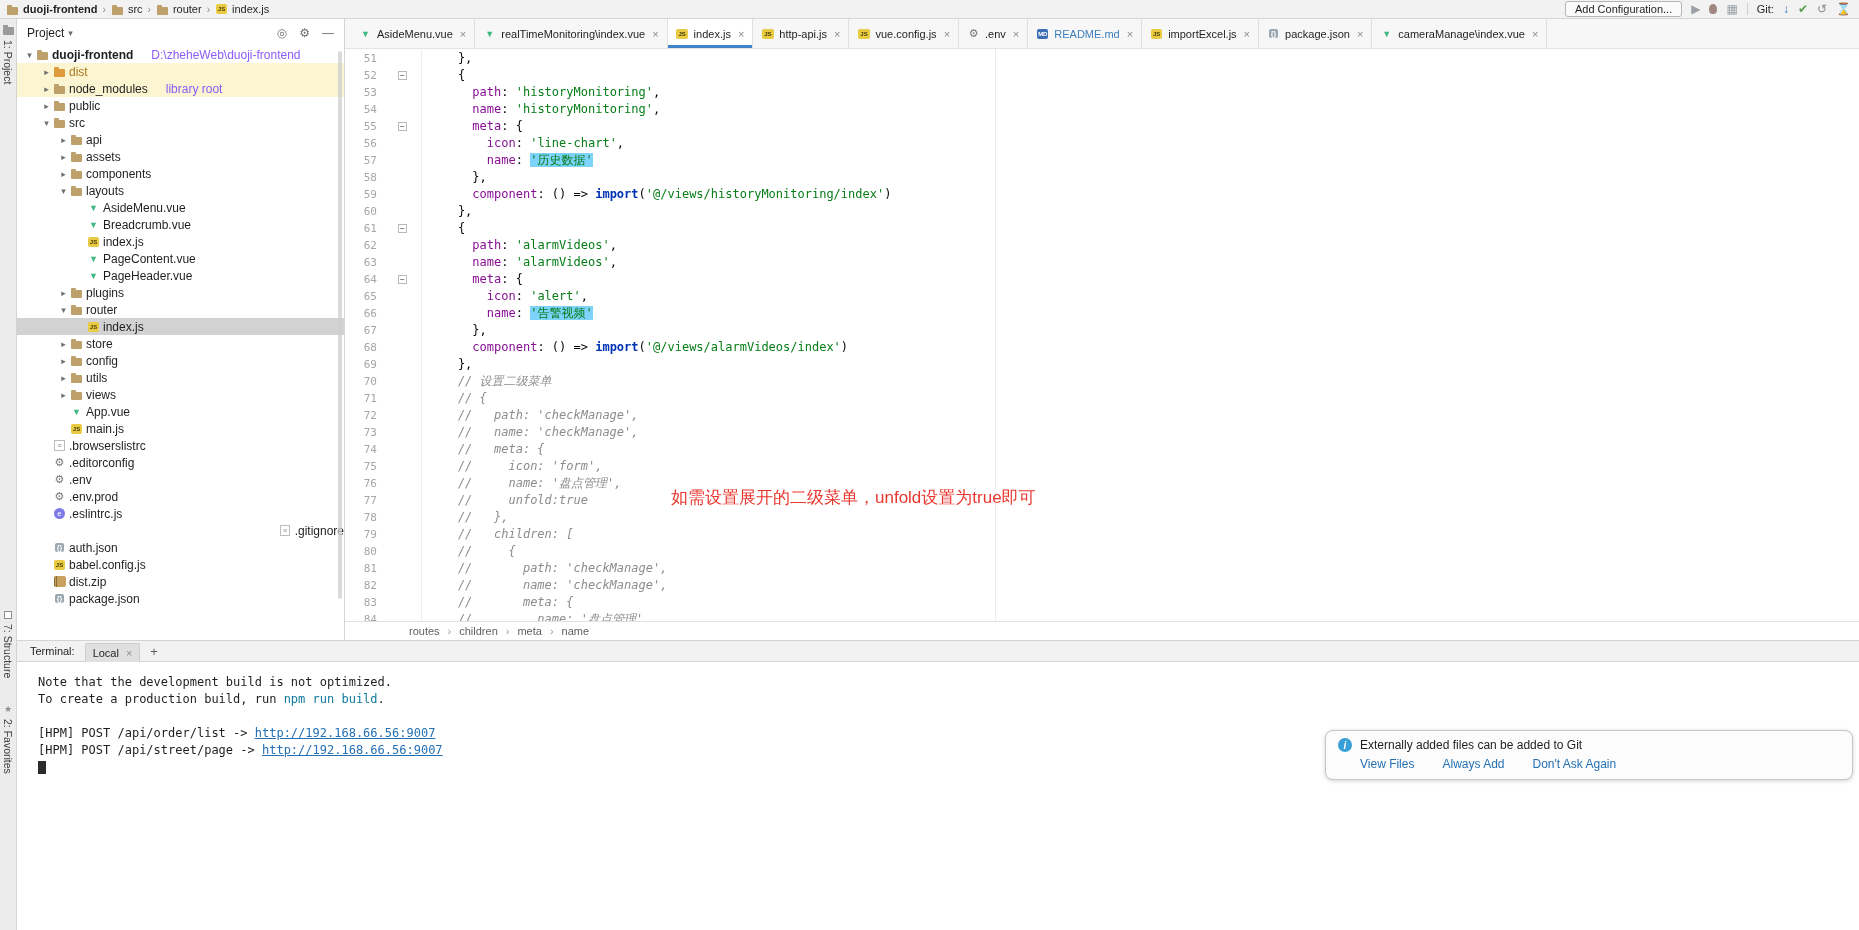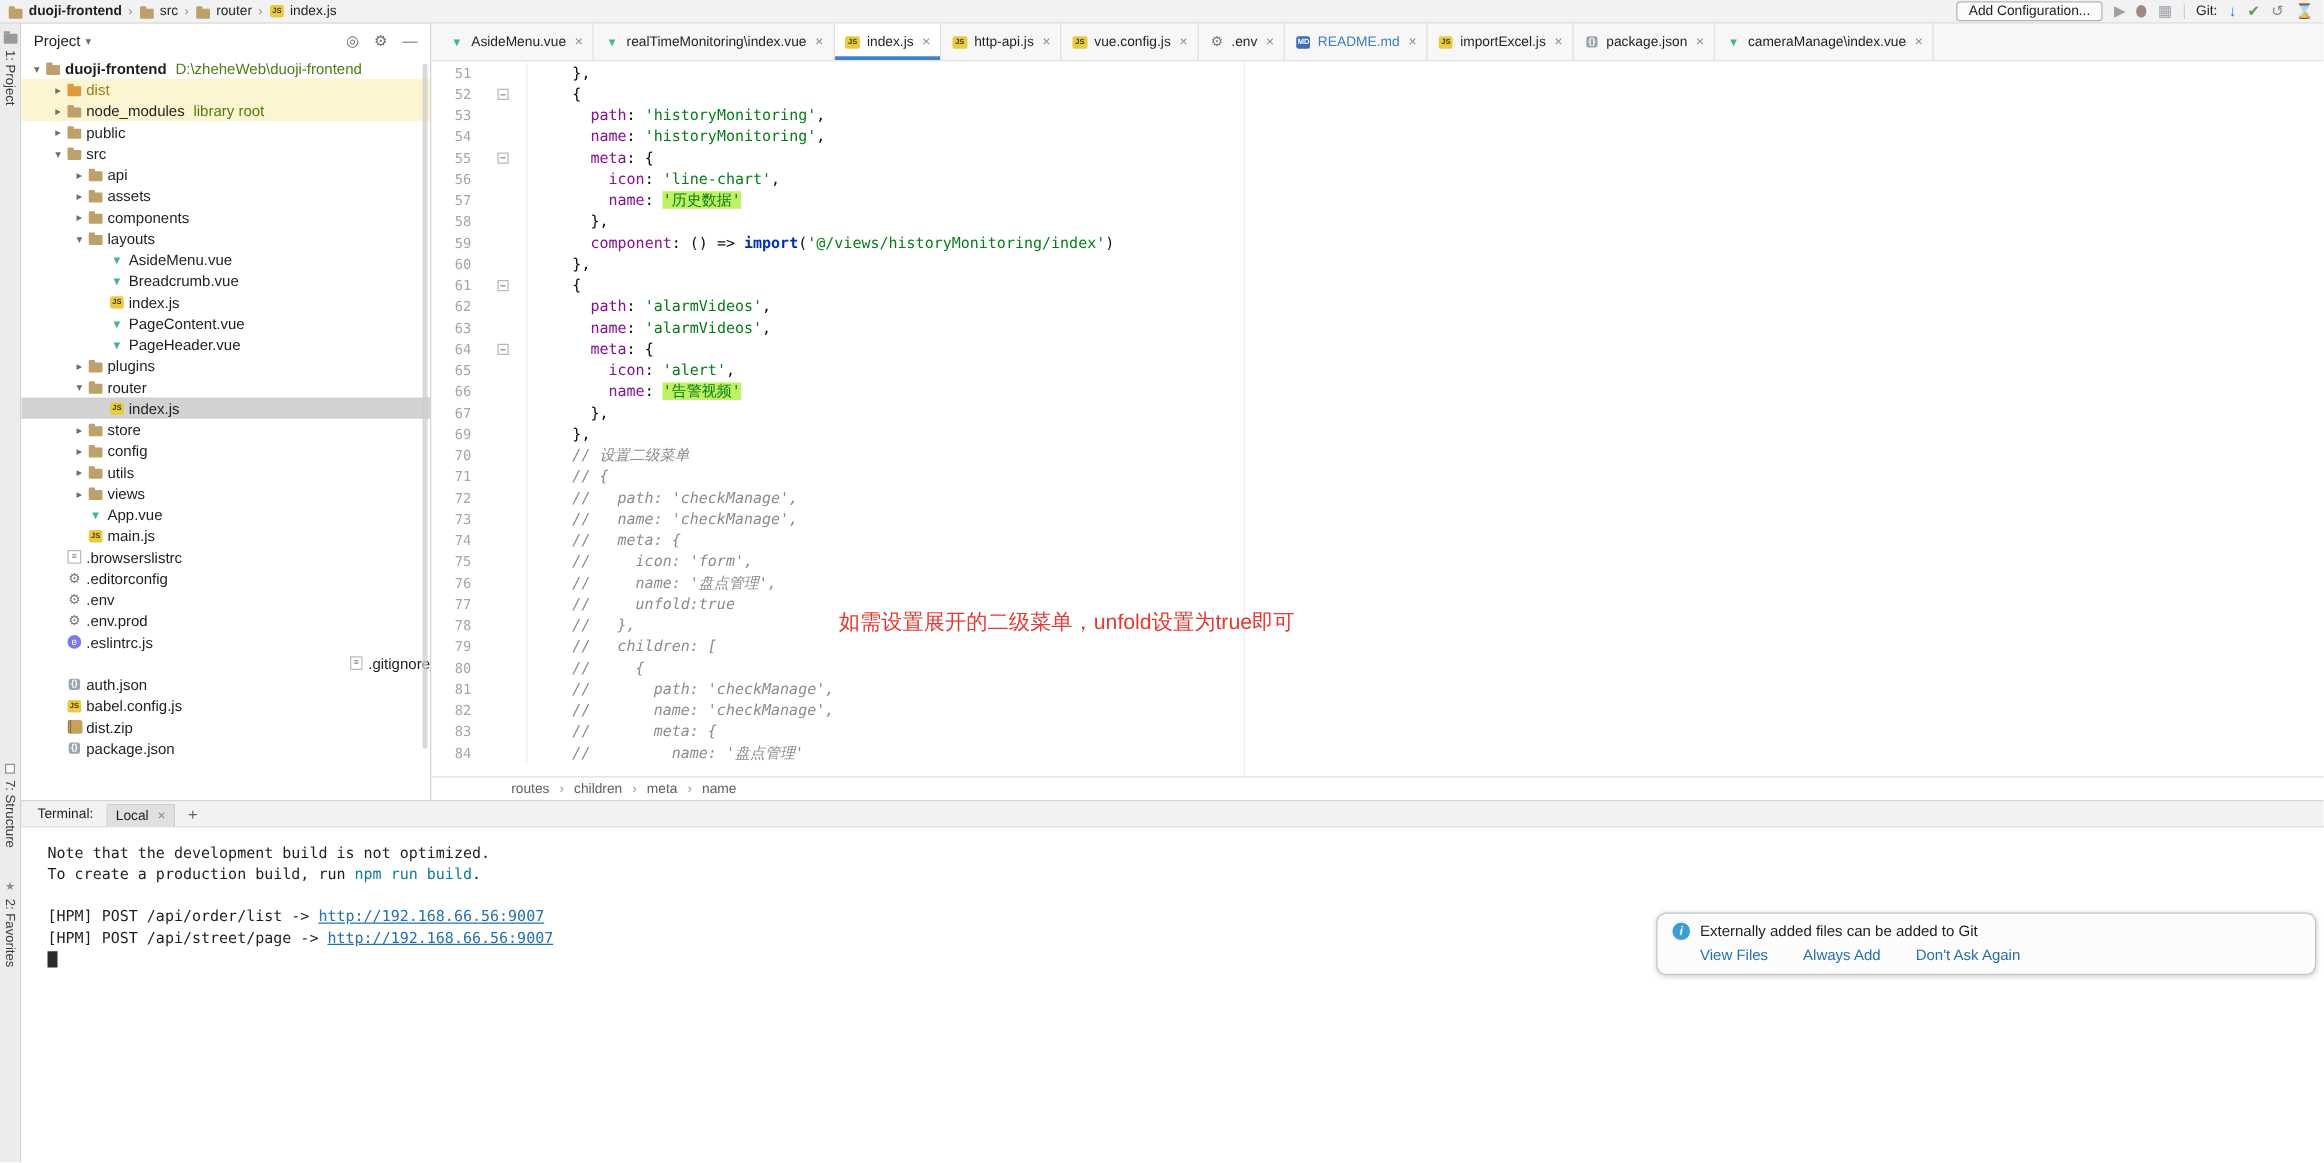--- a/index.html
+++ b/index.html
@@ -48,21 +48,21 @@
   .panel-caret { color:#6e6e6e; font-size:9px; }
   .ph-icons { margin-left:auto; display:flex; gap:12px; color:#6e6e6e; font-size:12px; }
   .tree { flex:1; overflow:hidden; font-size:12px; }
   .tree-row { height:17px; display:flex; align-items:center; white-space:nowrap; cursor:default; }
   .tree-row.row-yellow { background:#fbf5d1; }
   .tree-row.row-selected { background:#d2d2d2; }
   .chev { width:13px; flex:none; text-align:center; color:#6e6e6e; font-size:9px; }
   .tree-label { margin-left:3px; color:#1f1f1f; }
   .tree-label.bold { font-weight:bold; }
   .tree-label.excluded { color:#a8781e; }
-  .tree-suffix { margin-left:7px; color:#4d7c0f; }
+  .tree-suffix { margin-left:18px; color:#8b5cf6; }
   .vscroll { position:absolute; right:2px; top:32px; width:4px; height:548px; background:#cdcdcd; border-radius:2px; opacity:.75; }
 
   
   .fic { width:13px; height:13px; flex:none; display:inline-flex; align-items:center; justify-content:center; position:relative; }
   .fic.folder::before { content:""; position:absolute; left:1px; top:4px; width:11px; height:8px; background:#bda06a; border-radius:1px; }
   .fic.folder::after { content:""; position:absolute; left:1px; top:2px; width:5px; height:3px; background:#bda06a; border-radius:1px 1px 0 0; }
   .fic.folder.orange::before, .fic.folder.orange::after { background:#e09a3e; }
   .fic.vue::before { content:"▼"; color:#41b883; font-size:9px; }
   .fic.js::before { content:"JS"; background:#e8ca43; color:#453a00; font-size:6px; font-weight:bold; padding:2px; border-radius:2px; line-height:1; }
   .fic.json::before { content:"{}"; background:#9aa7b0; color:#fff; font-size:7px; font-weight:bold; padding:1px 2px; border-radius:2px; line-height:1; }
@@ -84,21 +84,21 @@
   .wrap-guide { position:absolute; left:650px; top:0; bottom:0; width:1px; background:#ececec; }
   .code-lines { padding-top:1px; position:relative; }
   .code-line { display:flex; height:17px; line-height:17px; }
   .lnum { flex:none; width:32px; text-align:right; color:#a6a6a6; font-size:11px; }
   .fold-col { flex:none; width:44px; display:flex; align-items:center; justify-content:flex-end; padding-right:14px; }
   .fold-box { width:9px; height:9px; border:1px solid #b9b9b9; background:#fff; color:#555; font-size:8px; line-height:7px; text-align:center; }
   .ctext { white-space:pre; font-size:12px; border-left:1px solid #ededed; padding-left:7px; }
   .tk-p { color:#080808; }
   .tk-prop { color:#871094; }
   .tk-str { color:#067d17; }
-  .tk-strh { color:#067d17; background:#bef264; }
+  .tk-strh { color:#067d17; background:#7dd3fc; }
   .tk-kw { color:#0033b3; font-weight:bold; }
   .tk-com { color:#8c8c8c; font-style:italic; }
   .annotation { position:absolute; left:326px; top:437px; font-family:"Liberation Sans",sans-serif; font-size:17px; color:#e9372f; white-space:nowrap; }
 
   .editor-crumbs { height:19px; flex:none; background:#fff; border-top:1px solid #e0e0e0; display:flex; align-items:center; gap:8px; padding-left:64px; font-size:11px; color:#5f5f5f; }
   .editor-crumbs .sep { color:#9a9a9a; }
 
   
   .terminal-header { height:22px; flex:none; background:#f2f2f2; border-top:1px solid #d4d4d4; border-bottom:1px solid #d4d4d4; display:flex; align-items:center; gap:10px; padding-left:13px; font-size:11px; }
   .term-tab { display:flex; align-items:center; gap:5px; background:#e0e0e0; border:1px solid #cecece; border-bottom:none; padding:1px 7px; border-radius:2px 2px 0 0; margin-top:3px; height:19px; }
@@ -515,20 +515,25 @@
                   <span class="lnum">66</span>
                   <span class="fold-col"></span>
                   <span class="ctext"><span class="tk-p">        </span><span class="tk-prop">name</span><span class="tk-p">: </span><span class="tk-strh">'告警视频'</span></span>
                 </div>
                 <div class="code-line">
                   <span class="lnum">67</span>
                   <span class="fold-col"></span>
                   <span class="ctext"><span class="tk-p">      },</span></span>
                 </div>
                 <div class="code-line">
+                  <span class="lnum">68</span>
+                  <span class="fold-col"></span>
+                  <span class="ctext"><span class="tk-p">      </span><span class="tk-prop">component</span><span class="tk-p">: () =&gt; </span><span class="tk-kw">import</span><span class="tk-p">(</span><span class="tk-str">'@/views/alarmVideos/index'</span><span class="tk-p">)</span></span>
+                </div>
+                <div class="code-line">
                   <span class="lnum">69</span>
                   <span class="fold-col"></span>
                   <span class="ctext"><span class="tk-p">    },</span></span>
                 </div>
                 <div class="code-line">
                   <span class="lnum">70</span>
                   <span class="fold-col"></span>
                   <span class="ctext"><span class="tk-com">    // 设置二级菜单</span></span>
                 </div>
                 <div class="code-line">

